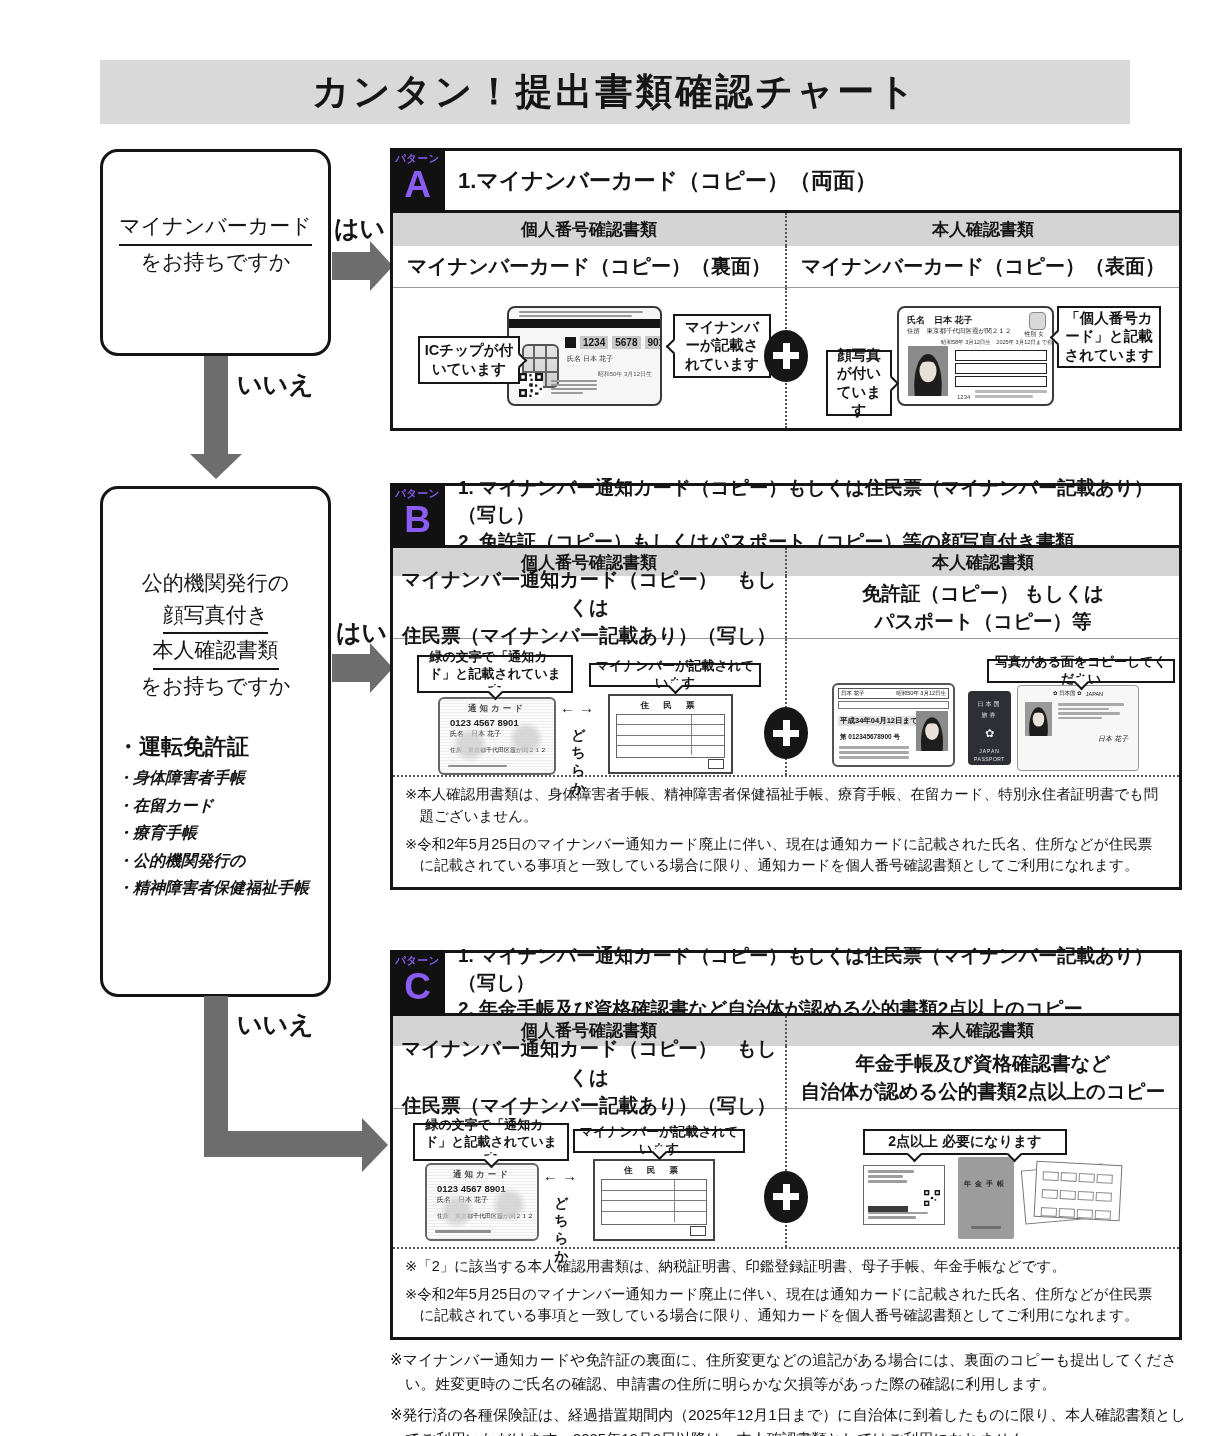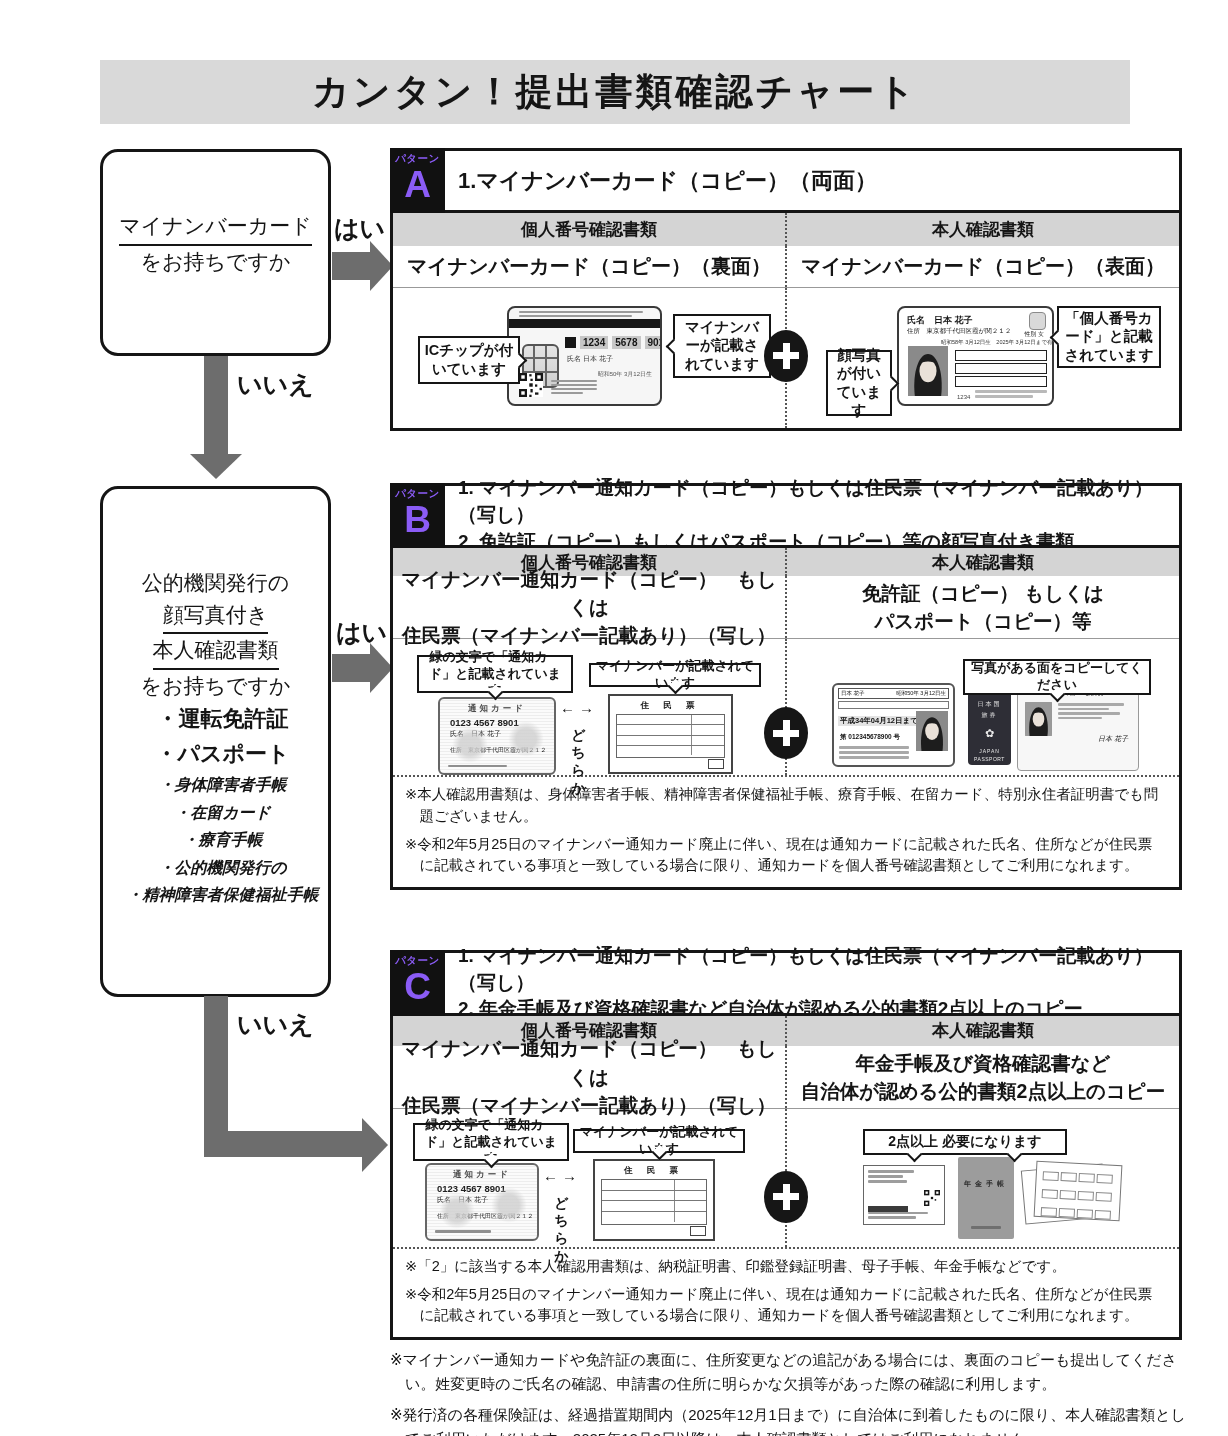--- a/index.html
+++ b/index.html
@@ -9,21 +9,21 @@
   
   .title-bar{position:absolute;left:100px;top:60px;width:1030px;height:64px;background:#d9d9d9;
     display:flex;align-items:center;justify-content:center;font-size:37px;font-weight:700;letter-spacing:3px;}
 
   
   .q-box{position:absolute;border:3px solid #151515;border-radius:18px;background:#fff;box-sizing:border-box;text-align:center;}
   #q1-box{left:100px;top:149px;width:231px;height:207px;padding-top:58px;}
   #q2-box{left:100px;top:486px;width:231px;height:511px;padding-top:78px;}
   .q-line{font-size:21px;font-weight:400;line-height:1.5;}
   .q-underline{display:inline-block;border-bottom:2px solid #151515;padding-bottom:2px;}
-  .q-list{margin-top:0;text-align:center;padding-left:14px;}
+  .q-list{margin-top:28px;text-align:left;padding-left:14px;}
   .q-item-major{font-size:22px;font-weight:700;line-height:1.6;}
   .q-item-minor{font-size:16px;font-weight:600;line-height:1.72;font-style:italic;}
 
   
   .flow-label{position:absolute;font-size:25px;font-weight:700;}
   .shaft{position:absolute;background:#6d6d6d;}
   .tri{position:absolute;width:0;height:0;}
   .tri.right{border-top:25px solid transparent;border-bottom:25px solid transparent;border-left:23px solid #6d6d6d;}
   .tri.down{border-left:26px solid transparent;border-right:26px solid transparent;border-top:25px solid #6d6d6d;}
 
@@ -208,21 +208,20 @@
   <div class="shaft" style="left:204px;top:356px;width:24px;height:100px;"></div>
   <div class="tri down" style="left:190px;top:454px;"></div>
 
   <div class="q-box" id="q2-box">
     <div class="q-line">公的機関発行の</div>
     <div class="q-line"><span class="q-underline">顔写真付き</span></div>
     <div class="q-line"><span class="q-underline">本人確認書類</span></div>
     <div class="q-line">をお持ちですか</div>
     <div class="q-list">
       <div class="q-item-major">・運転免許証</div>
-      <div class="q-item-major">・パスポート</div>
       <div class="q-item-minor">・身体障害者手帳</div>
       <div class="q-item-minor">・在留カード</div>
       <div class="q-item-minor">・療育手帳</div>
       <div class="q-item-minor">・公的機関発行の</div>
       <div class="q-item-minor">・精神障害者保健福祉手帳</div>
     </div>
   </div>
 
   <div class="flow-label" style="left:336px;top:616px;">はい</div>
   <div class="shaft" style="left:332px;top:654px;width:40px;height:28px;"></div>
@@ -415,21 +414,21 @@
                 <path d="M8,14 C10,8 20,8 22,14 C19,11 11,11 8,14 Z" fill="#1d1d1d"></path>
               </svg>
           </div>
           <div class="lc-grid bars">
               <i></i>
               <i></i>
               <i></i>
             </div>
         </div>
 
-        <div class="callout pt-down" style="left:570px;top:20px;width:188px;height:36px;font-size:13px;">写真がある面をコピーしてください</div>
+        <div class="callout pt-down" style="left:594px;top:20px;width:188px;height:24px;font-size:13px;">写真がある面をコピーしてください</div>
 
         <div class="minidoc pp-cover" style="left:575px;top:52px;width:43px;height:74px;">
           <div class="c1">日本国</div>
           <div class="c2">旅券</div>
           <div class="flower">✿</div>
           <div class="c3">JAPAN</div>
           <div class="c4">PASSPORT</div>
         </div>
 
         <div class="minidoc pp-page" style="left:624px;top:46px;width:122px;height:86px;">

